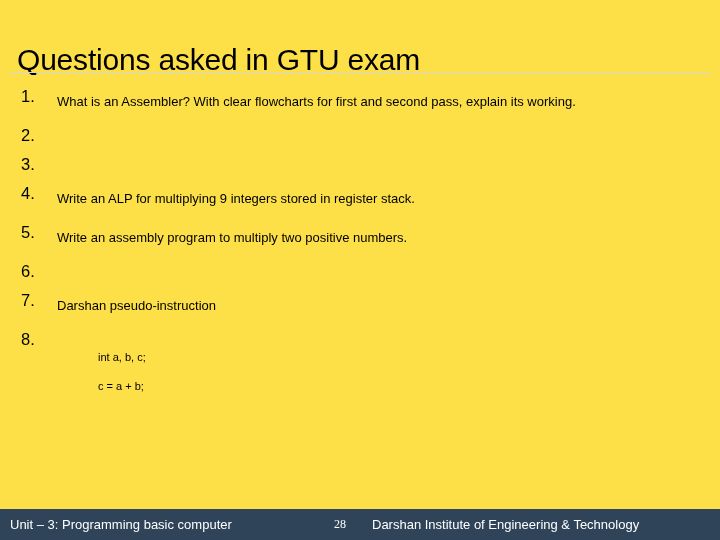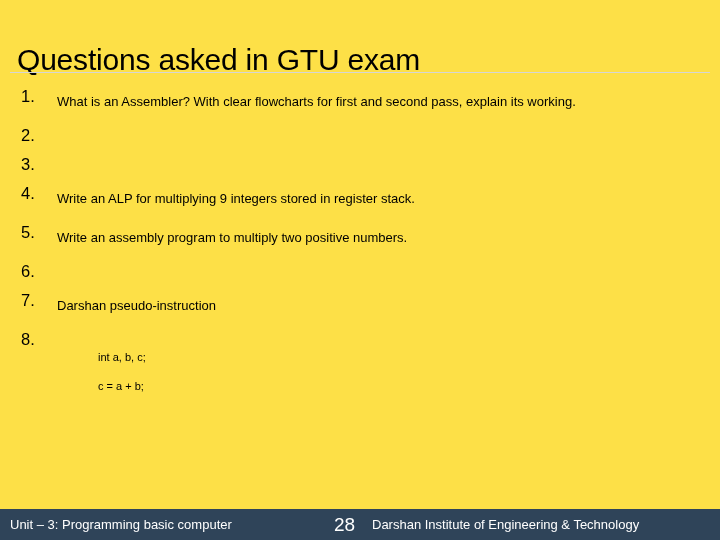--- a/index.html
+++ b/index.html
@@ -118,23 +118,24 @@
     color: #ffffff;
     white-space: nowrap;
   }
 
   .footer-page {
     position: absolute;
     left: 334px;
     top: 0;
     height: 31px;
     line-height: 31px;
-    font-size: 19px;
+    font-size: 12px;
     color: #ffffff;
     white-space: nowrap;
+    font-family: Liberation Serif, serif;
   }
 
   .footer-inst {
     position: absolute;
     left: 372px;
     top: 0;
     height: 31px;
     line-height: 31px;
     font-size: 13px;
     color: #ffffff;

